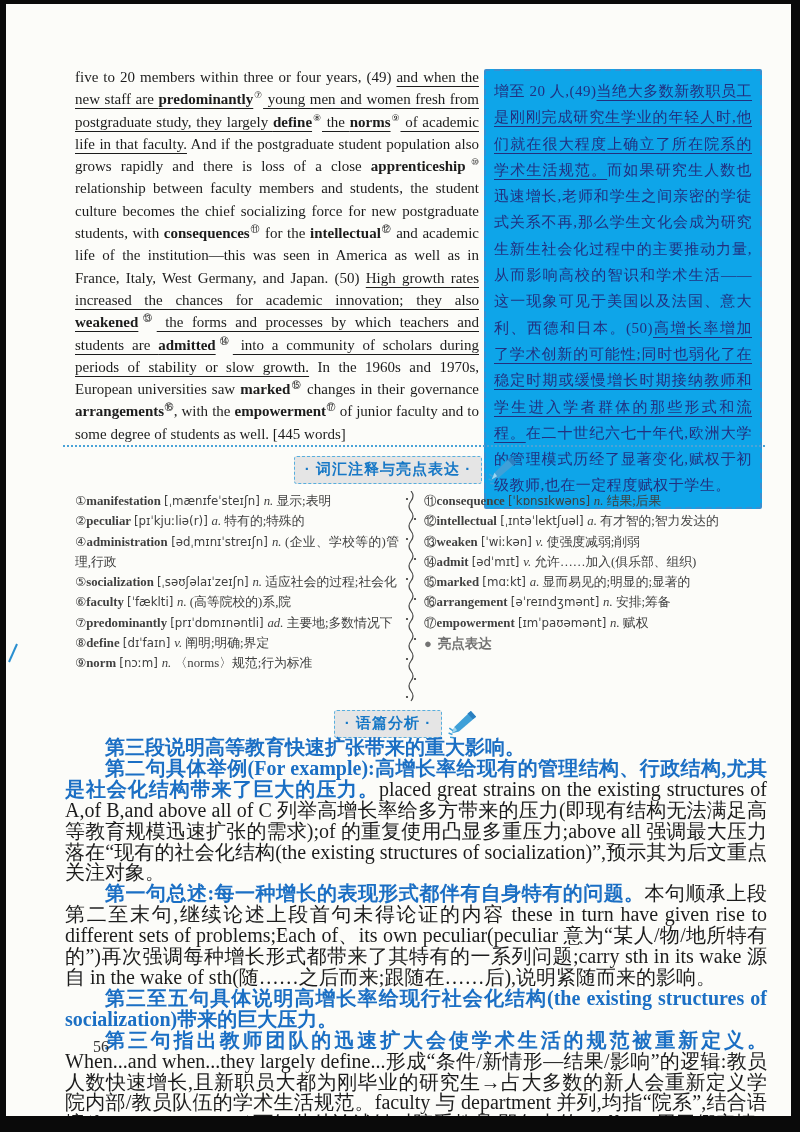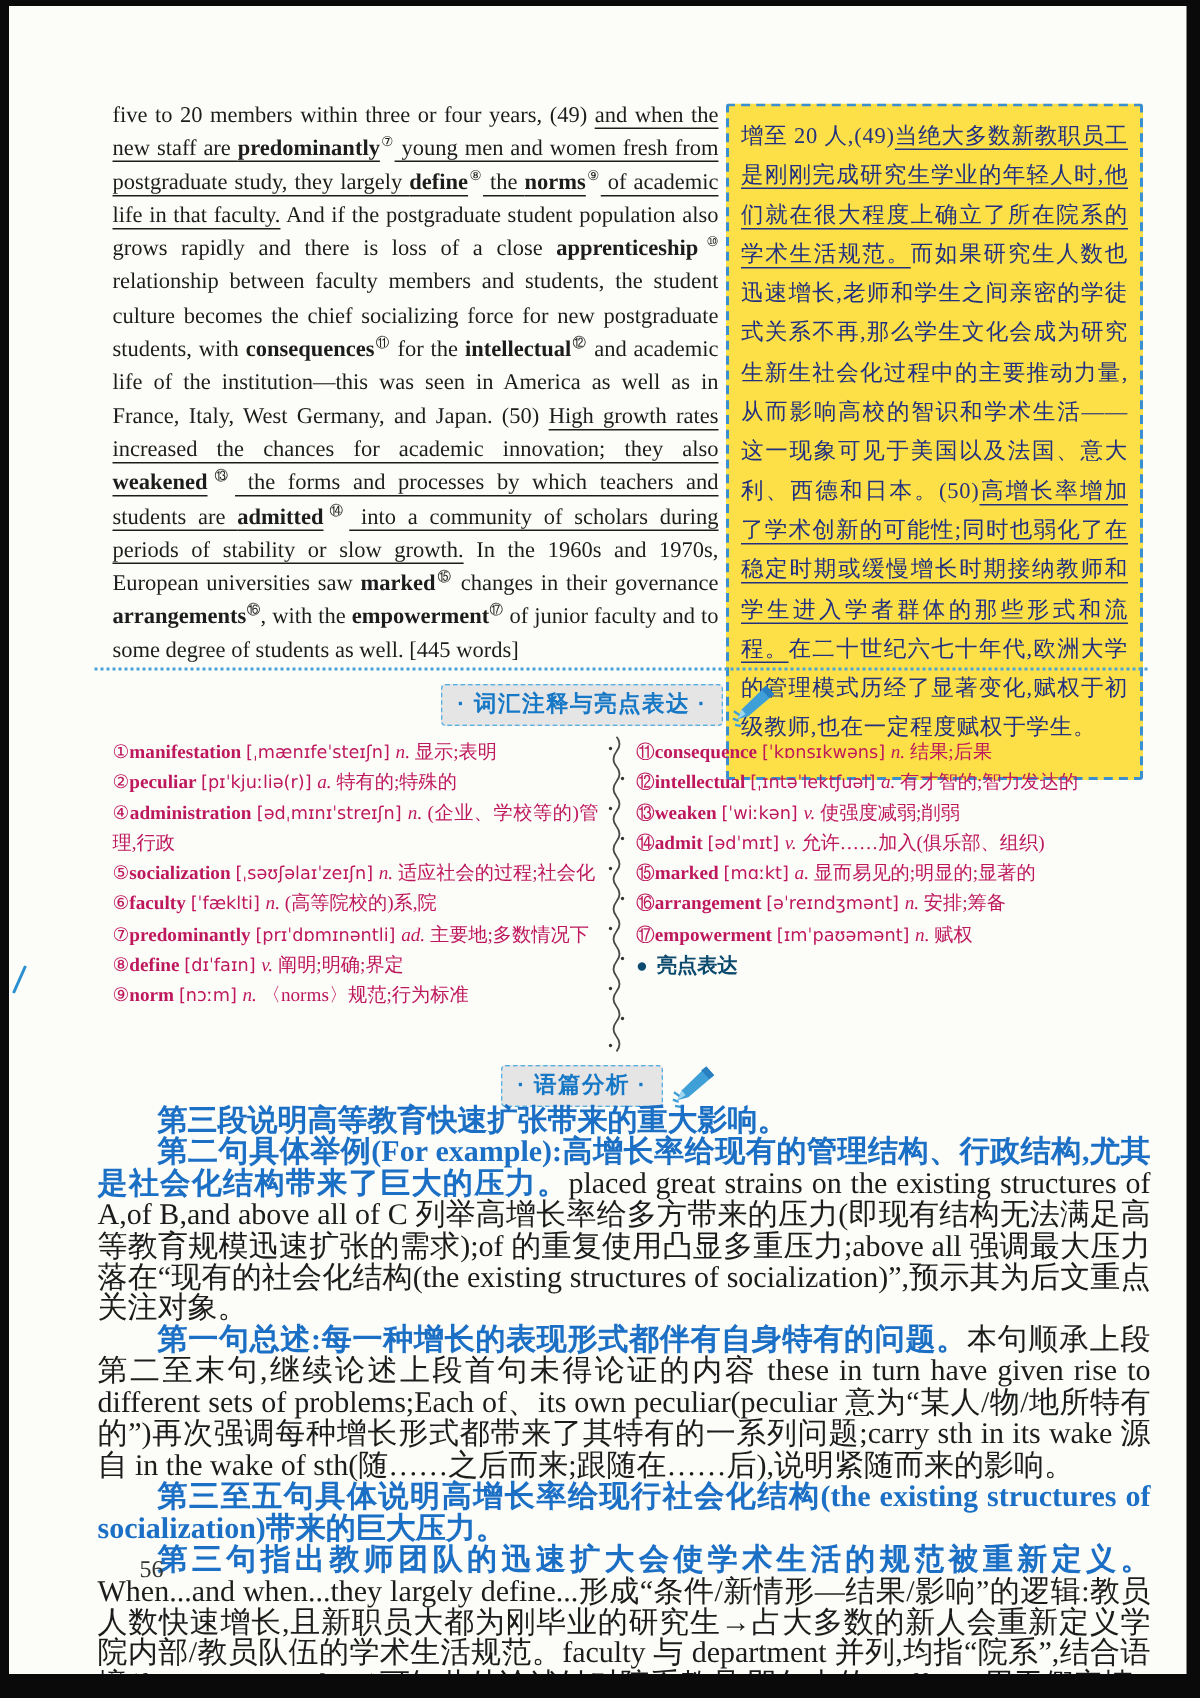--- a/index.html
+++ b/index.html
@@ -15,22 +15,22 @@
   
   .english-col{
     position:absolute;left:69px;top:62px;width:404px;
     font-size:15px;line-height:22.3px;text-align:justify;color:#1c1c1c;
   }
   .english-col .b{font-weight:bold;}
   .english-col .u{text-decoration:underline;text-underline-offset:3.5px;text-decoration-thickness:1px;}
   .english-col sup{font-size:9px;line-height:0;vertical-align:super;}
   .cn-box{
     position:absolute;left:478px;top:65px;width:278px;box-sizing:border-box;
-    background:#fde047;border:2px dashed #3a8fd0;border-radius:2px;
-    padding:7px 8px 19px 8px;
+    background:#0ea5e9;border:2px dashed #3a8fd0;border-radius:2px;
+    padding:7px 8px 8px 8px;
     font-size:15px;line-height:26.3px;text-align:justify;
     color:#22307f;letter-spacing:0.5px;
   }
   .cn-box .u{text-decoration:underline;text-underline-offset:4px;text-decoration-thickness:1.4px;}
   
   .dotline{
     position:absolute;left:57px;top:441px;width:702px;height:0;
     border-top:2px dotted #4aa3d8;
   }
   .badge-row{
@@ -42,29 +42,29 @@
     background:#e5e5e5;border:1.5px dashed #56aede;border-radius:3px;
     color:#1778c6;font-weight:bold;font-size:15px;letter-spacing:1px;
     padding:3px 10px 4px 10px;
     font-family:"Liberation Sans","DejaVu Sans",sans-serif;
   }
   .pen-icon{transform:rotate(8deg);}
   
   .vocab-left{position:absolute;left:69px;top:487px;width:324px;}
   .vocab-right{position:absolute;left:418px;top:487px;width:342px;}
   .vocab-entry{
-    font-size:12.8px;line-height:20.3px;color:#be185d;text-align:justify;
+    font-size:12.8px;line-height:20.3px;color:#404040;text-align:justify;
   }
   .vnum{font-family:"DejaVu Sans",sans-serif;font-size:12.5px;}
   .vword{font-weight:bold;}
   .vphon{font-family:"DejaVu Sans",sans-serif;font-size:11.8px;}
   .vpos{font-style:italic;}
   .wavy-divider{position:absolute;left:398px;top:487px;}
   .hl-title{
-    font-size:13.5px;font-weight:bold;color:#0c4a6e;line-height:21px;
+    font-size:13.5px;font-weight:bold;color:#737373;line-height:21px;
     font-family:"Liberation Sans","DejaVu Sans",sans-serif;
   }
   .hl-bullet{font-size:13px;margin-right:6px;}
   .hl-item{font-size:12.8px;line-height:20.5px;color:#141414;}
   
   .analysis{
     position:absolute;left:59px;top:733px;width:702px;
     font-size:20px;line-height:20.9px;text-align:justify;color:#1c1c1c;
   }
   .analysis p.ana{margin:0;text-indent:2em;}

